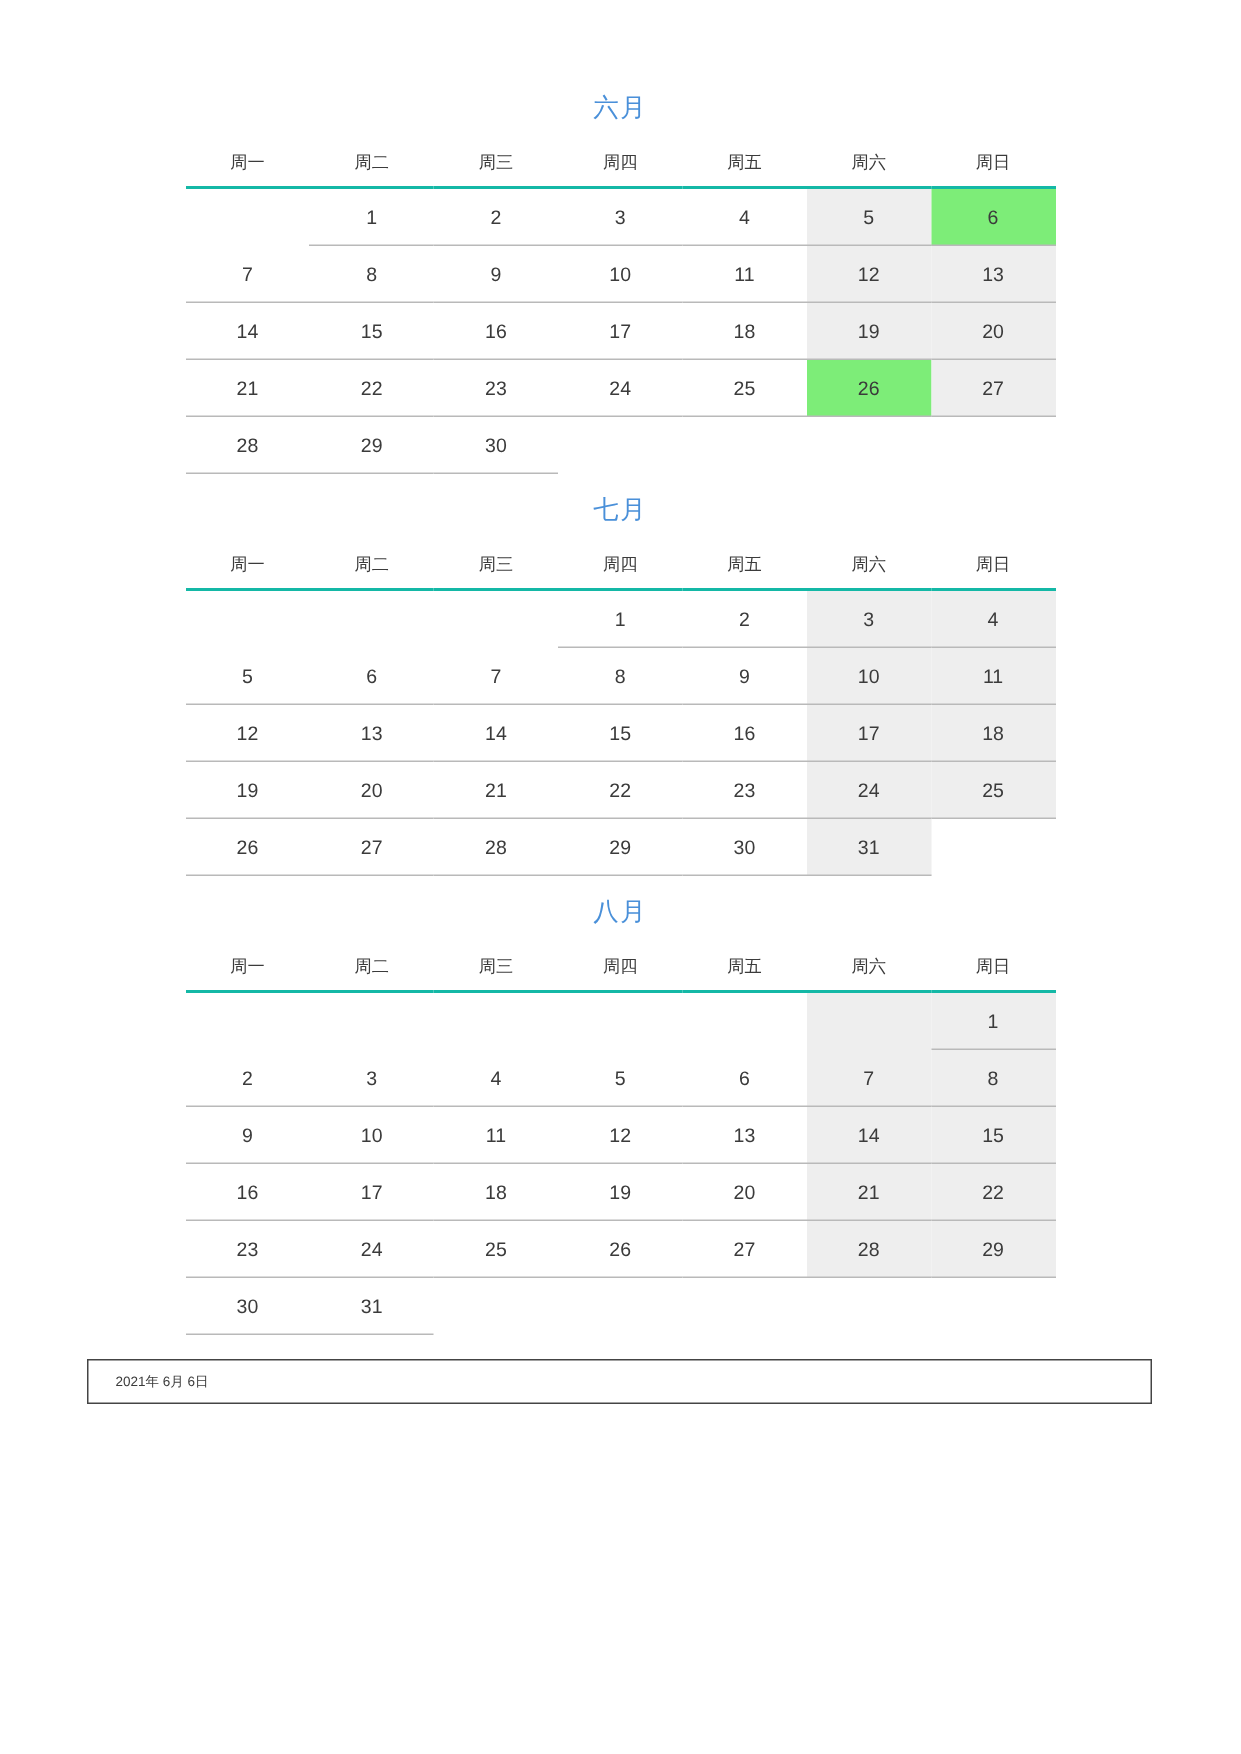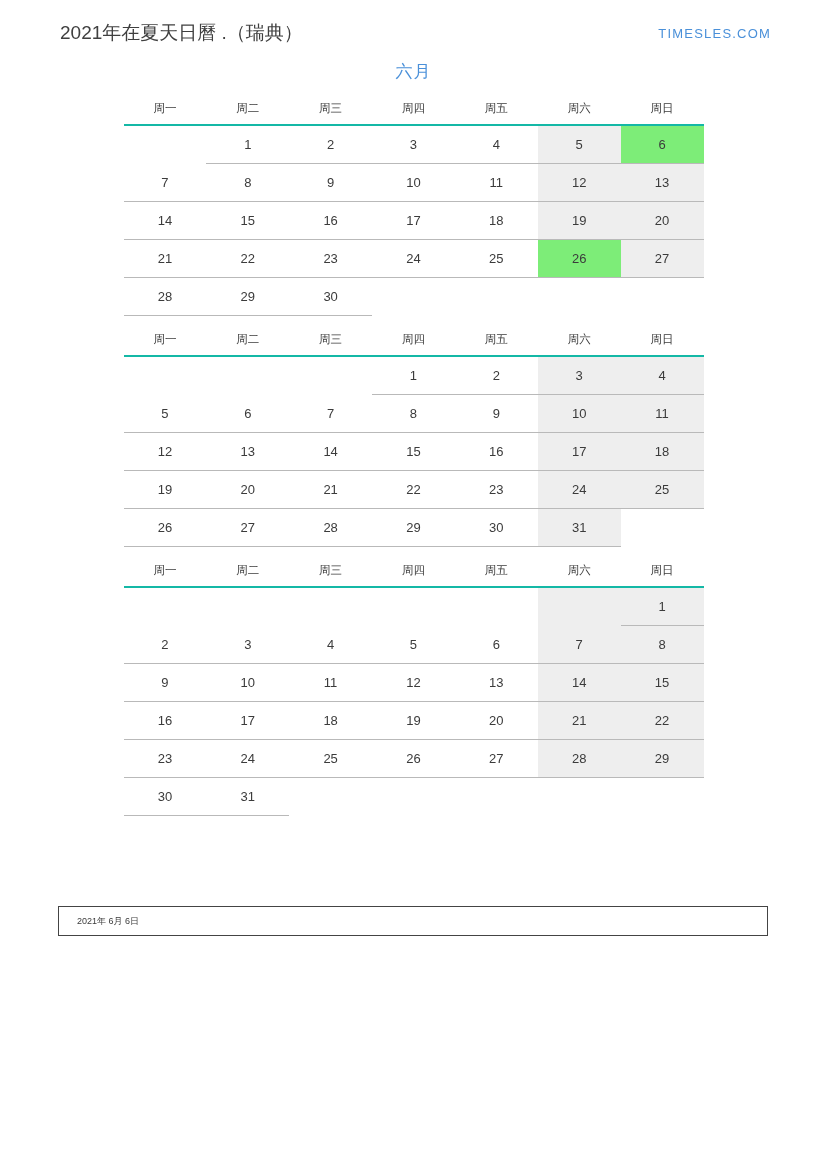--- a/index.html
+++ b/index.html
@@ -126,24 +126,20 @@
     height: 11px;
     background: #7ded78;
     margin-right: 6px;
   }
 </style>
 </head>
 <body>
 
 <div class="page">
 
-  <div class="header">
-    <div class="doc-title">2021年在夏天日曆 .（瑞典）</div>
-    <div class="brand">TIMESLES.COM</div>
-  </div>
 
   <div class="calendars">
       <div class="month-block">
         <div class="month-title">六月</div>
         <table class="cal">
           <thead>
             <tr>
               <th>周一</th>
               <th>周二</th>
               <th>周三</th>
@@ -196,20 +192,21 @@
               <td>30</td>
               <td class="empty"></td>
               <td class="empty"></td>
               <td class="empty"></td>
               <td class="empty"></td>
             </tr>
           </tbody>
         </table>
       </div>
       <div class="month-block">
+        <div class="month-title">七月</div>
         <table class="cal">
           <thead>
             <tr>
               <th>周一</th>
               <th>周二</th>
               <th>周三</th>
               <th>周四</th>
               <th>周五</th>
               <th>周六</th>
               <th>周日</th>
@@ -258,20 +255,21 @@
               <td>28</td>
               <td>29</td>
               <td>30</td>
               <td class="weekend">31</td>
               <td class="empty"></td>
             </tr>
           </tbody>
         </table>
       </div>
       <div class="month-block">
+        <div class="month-title">八月</div>
         <table class="cal">
           <thead>
             <tr>
               <th>周一</th>
               <th>周二</th>
               <th>周三</th>
               <th>周四</th>
               <th>周五</th>
               <th>周六</th>
               <th>周日</th>

